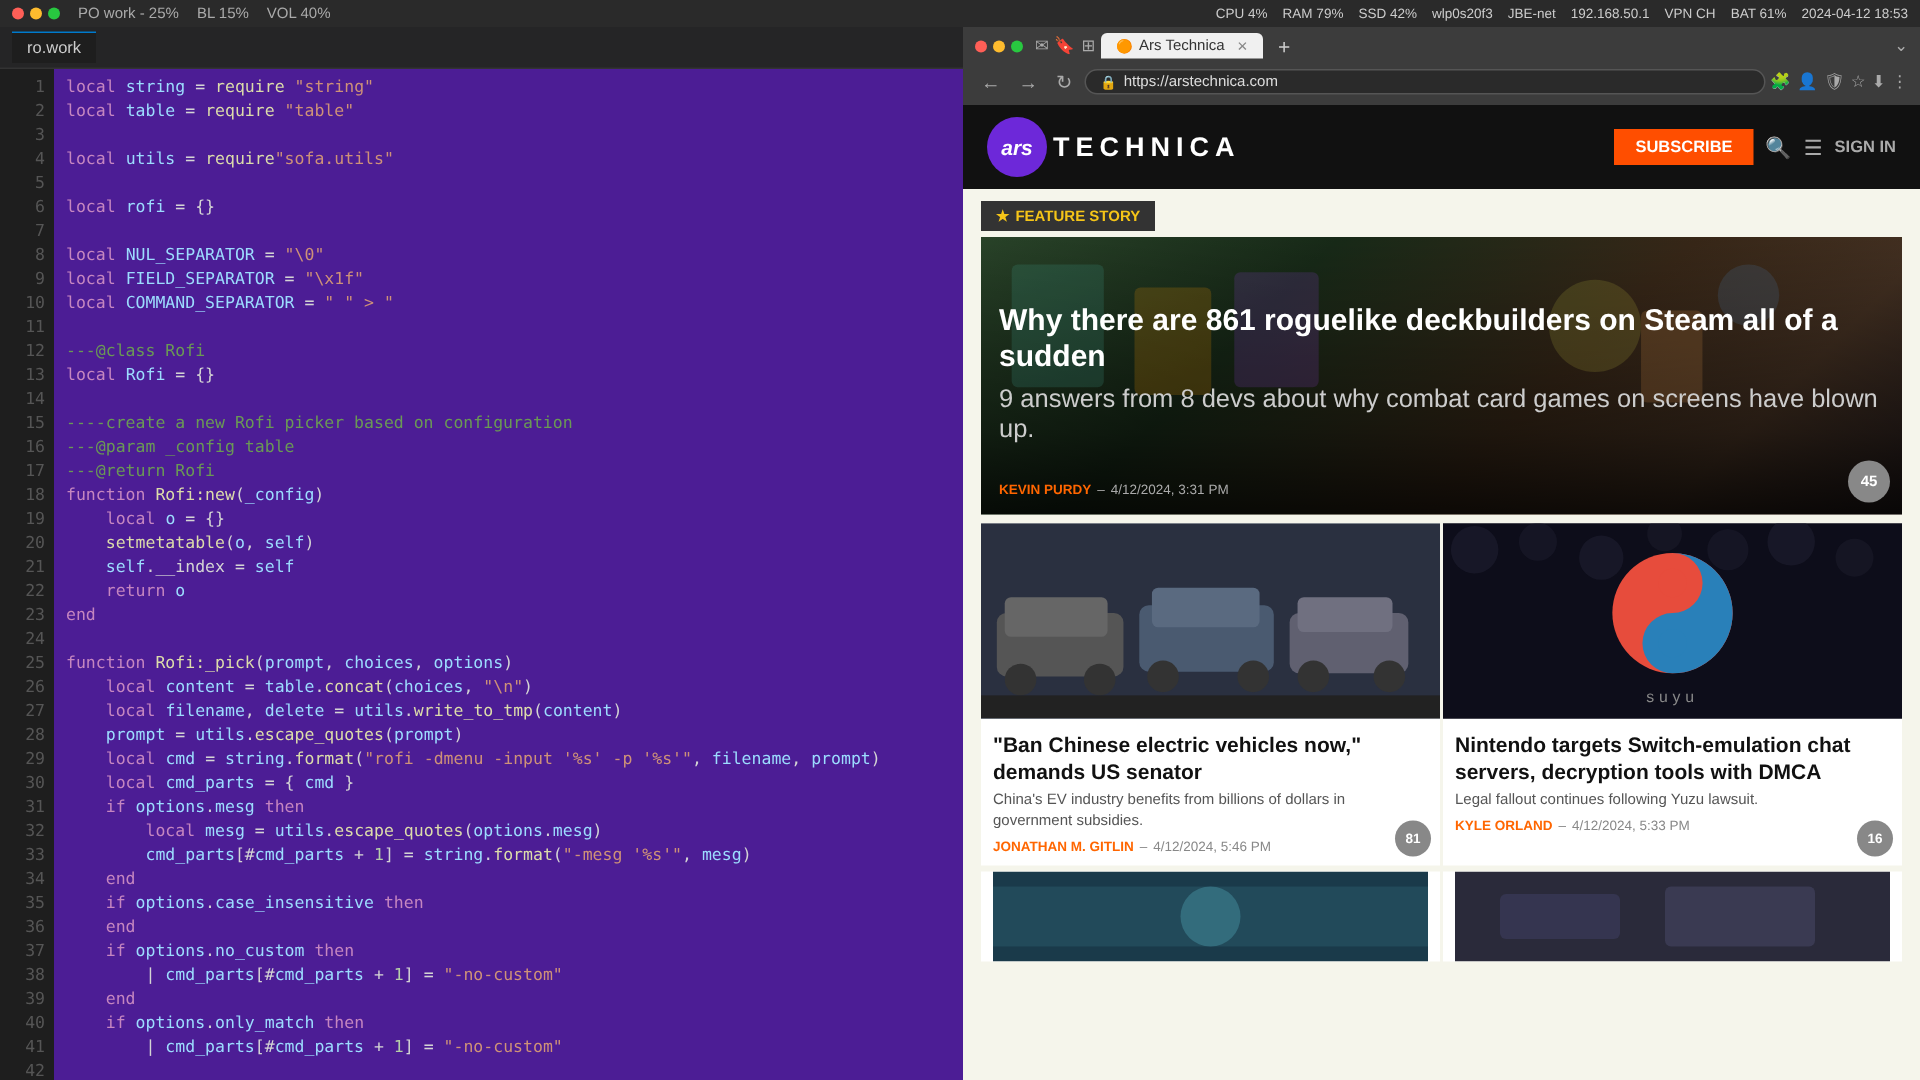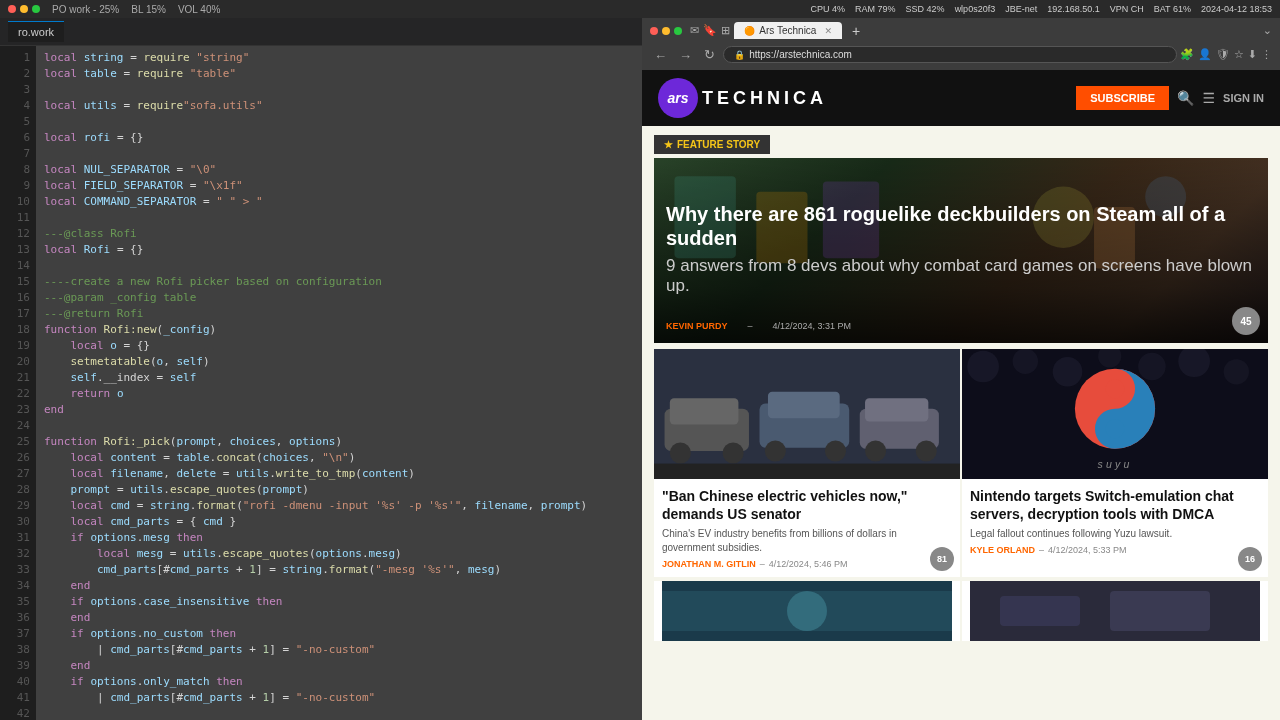--- a/index.html
+++ b/index.html
@@ -27,21 +27,21 @@
     
     .main-layout {
       display: flex;
       flex: 1;
       overflow: hidden;
     }
 
     
     .code-pane {
       width: 642px;
-      background: #404040;
+      background: #4c1d95;
       overflow: hidden;
       display: flex;
       flex-direction: column;
       flex-shrink: 0;
     }
     .code-tab-bar {
       height: 28px;
       background: #252526;
       display: flex;
       align-items: center;
@@ -264,21 +264,21 @@
     .feature-subtitle {
       color: #ccc;
       font-size: 17px;
       margin-bottom: 6px;
     }
     .feature-meta {
       color: #aaa;
       font-size: 9px;
       display: flex;
       align-items: center;
-      gap: 20px;
+      gap: 4px;
       margin-top: 25px;
     }
     .author { color: #ff6600; font-weight: bold; }
     .comment-badge {
       position: absolute;
       bottom: 8px;
       right: 8px;
       background: #888;
       color: white;
       border-radius: 50%;
@@ -311,21 +311,20 @@
       align-items: center;
       justify-content: center;
       overflow: hidden;
     }
     .article-thumb-suyu {
       background: radial-gradient(circle at 50% 50%, #1a0a2a 0%, #0d0d1a 50%, #0a0a15 100%);
       height: 130px;
       display: flex;
       align-items: center;
       justify-content: center;
-      font-style: italic;
     }
     .article-body {
       padding: 8px;
     }
     .article-title {
       font-size: 14px;
       font-weight: bold;
       color: #111;
       line-height: 1.3;
       margin-bottom: 4px;

